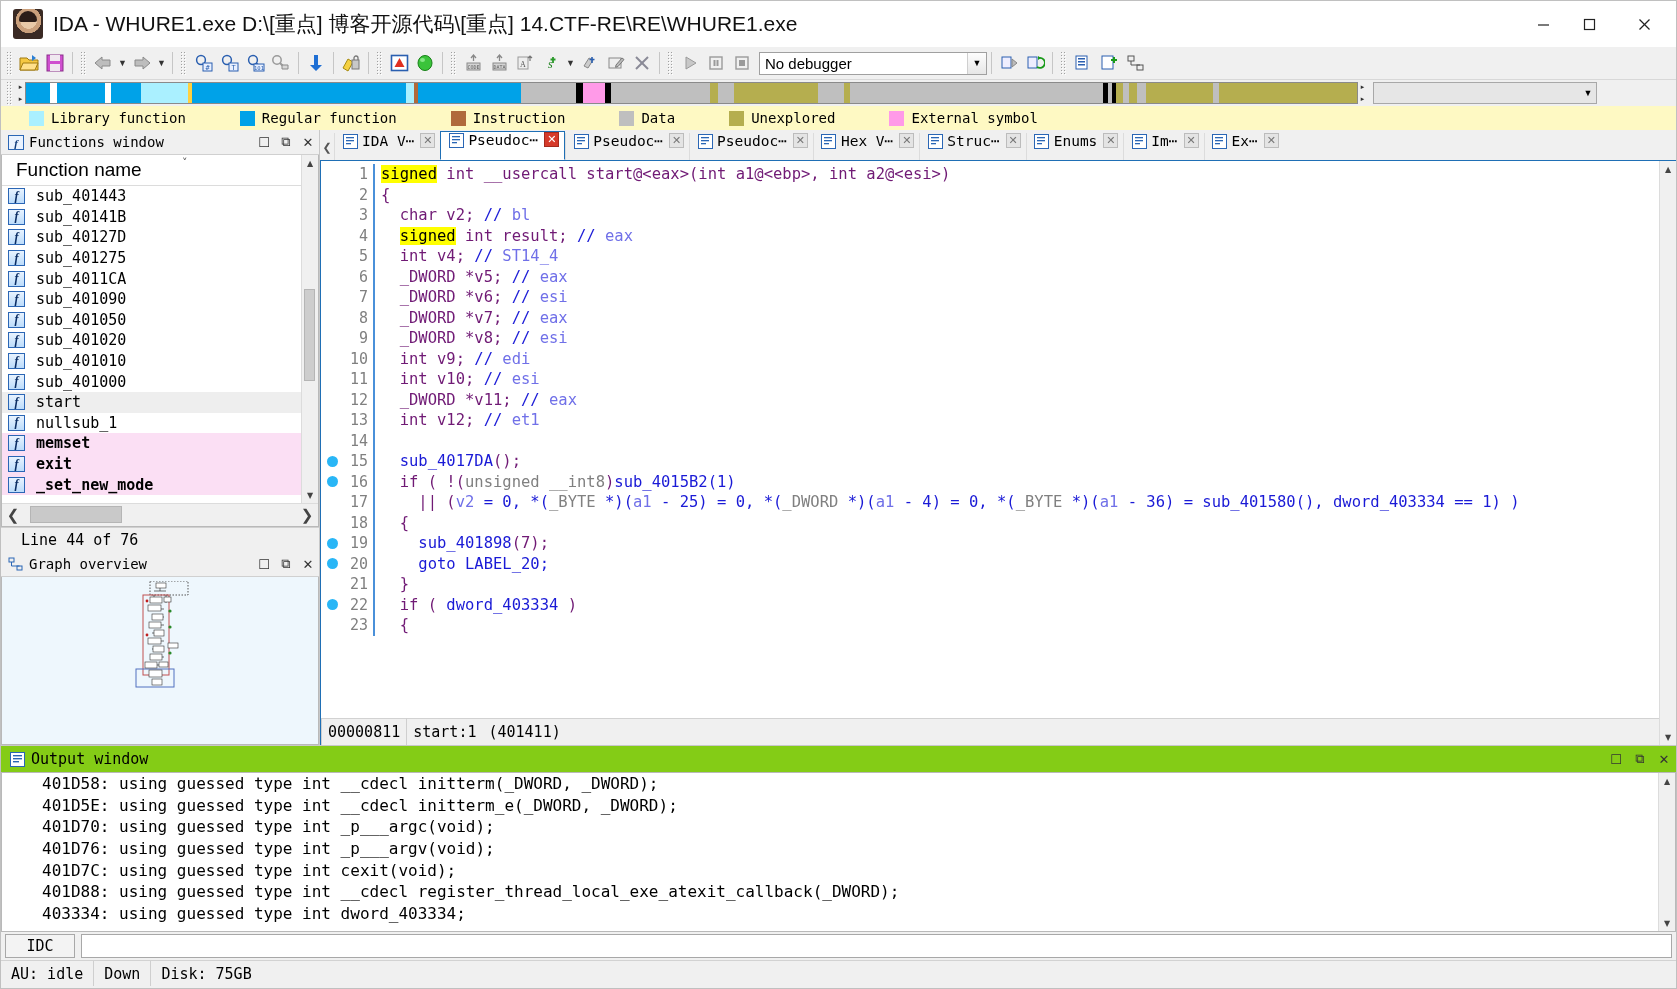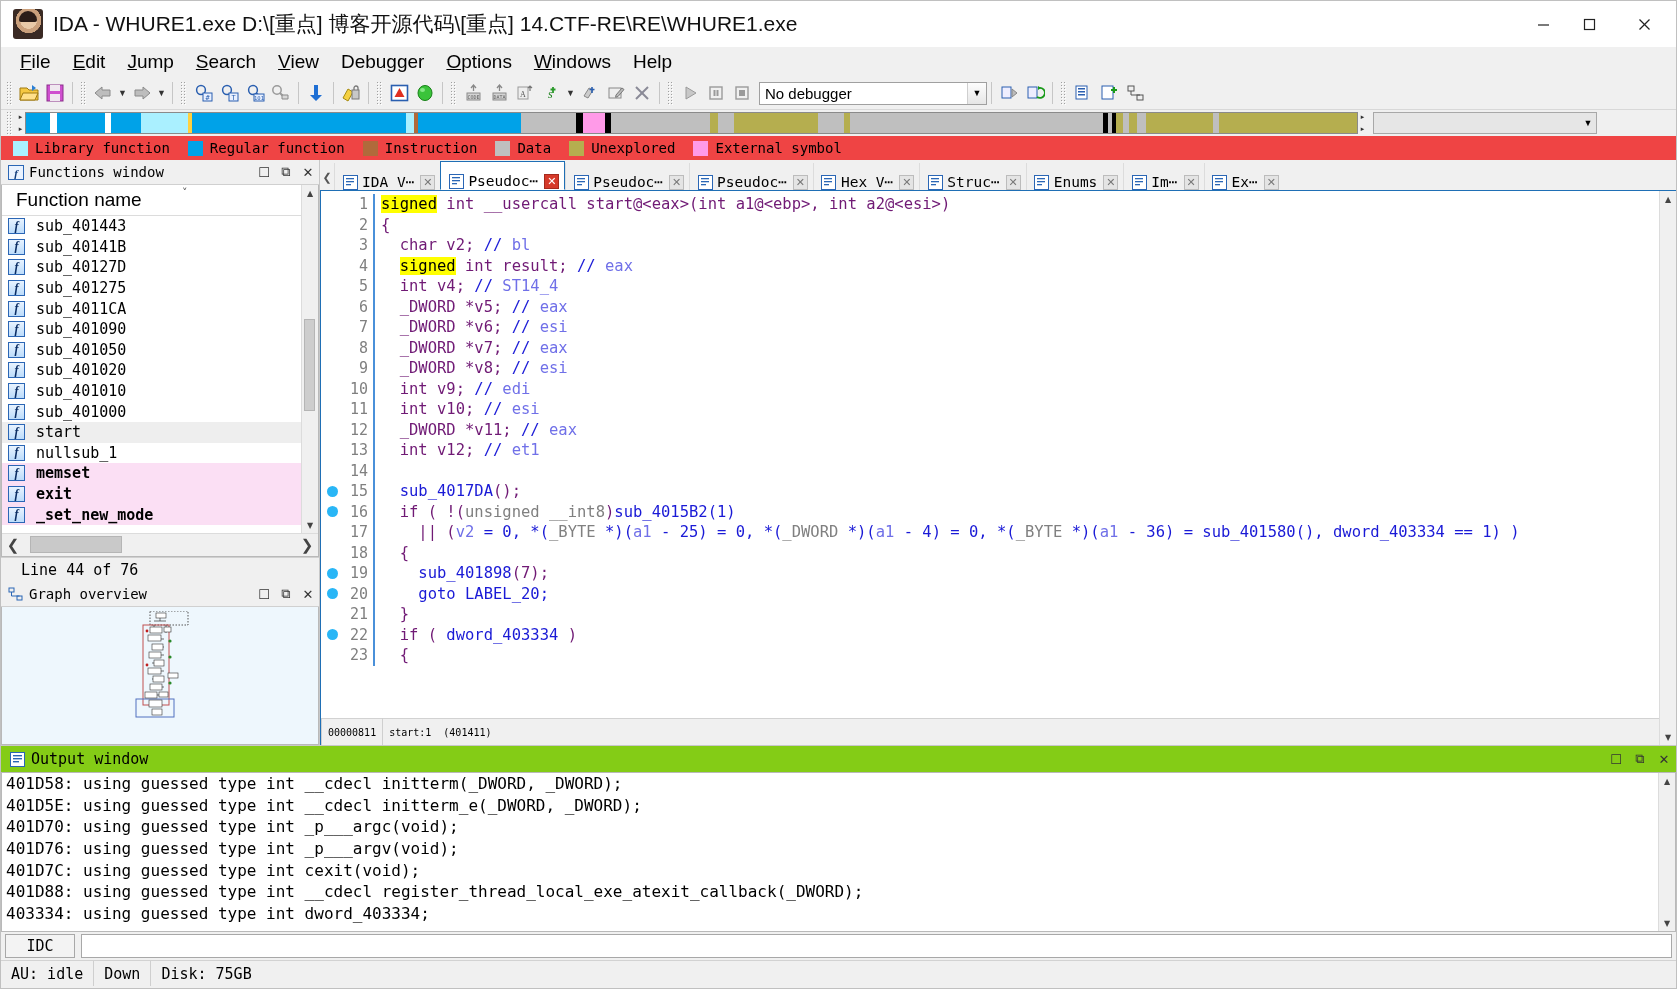--- a/index.html
+++ b/index.html
@@ -47,21 +47,21 @@
   
   .navrow{height:26px;flex:0 0 26px;display:flex;align-items:center;background:#f0f0f0;padding-left:2px;}
   .navband{height:22px;flex:0 0 1333px;display:flex;border:1px solid #8a8a8a;box-sizing:border-box;background:#c8c8c8;overflow:hidden;}
   .navseg{height:100%;}
   .navhandle{width:9px;height:22px;flex:0 0 9px;display:flex;flex-direction:column;justify-content:space-between;align-items:center;
     font-size:7px;color:#333;padding:1px 0;box-sizing:border-box;}
   .navcombo{flex:0 0 222px;height:20px;margin-left:6px;border:1px solid #a8a8a8;background:#e6e6e6;display:flex;align-items:center;justify-content:flex-end;}
   .navcombo .carrow{width:16px;text-align:center;font-size:9px;}
 
   
-  .legend{height:24px;flex:0 0 24px;display:flex;align-items:center;padding-left:12px;background:#ef4444;}
+  .legend{height:24px;flex:0 0 24px;display:flex;align-items:center;padding-left:28px;background:#fef9c3;gap:36px;}
   .lg{display:flex;align-items:center;margin-right:18px;}
   .lg .sw{width:15px;height:15px;margin-right:7px;border:0;flex:0 0 15px;}
   .lg .lb{font-family:"DejaVu Sans Mono","Liberation Mono",monospace;font-size:14px;color:#000;white-space:nowrap;}
 
   
   .body{flex:1 1 auto;display:flex;min-height:0;background:#f0f0f0;}
   .leftcol{width:318px;flex:0 0 318px;display:flex;flex-direction:column;border-right:1px solid #c8c8c8;}
   .rightcol{flex:1 1 auto;display:flex;flex-direction:column;min-width:0;}
 
   .panehdr{height:24px;flex:0 0 24px;display:flex;align-items:center;background:#f0f0f0;border-bottom:1px solid #d0d0d0;}
@@ -95,21 +95,21 @@
   .linecount{height:24px;flex:0 0 24px;display:flex;align-items:center;padding-left:20px;border-top:1px solid #d0d0d0;background:#f0f0f0;
     font-family:"DejaVu Sans Mono","Liberation Mono",monospace;font-size:15px;}
 
   
   .graphwrap{flex:1 1 auto;display:flex;flex-direction:column;min-height:0;}
   .graphcanvas{flex:1 1 auto;background:#eef7fd;border:1px solid #b9b9b9;border-top:0;box-sizing:border-box;position:relative;overflow:hidden;}
 
   
   .tabsrow{height:30px;flex:0 0 30px;display:flex;align-items:flex-end;background:#f0f0f0;border-bottom:1px solid #1f6fb5;}
   .tab-nav{width:14px;flex:0 0 14px;height:26px;display:flex;align-items:center;justify-content:center;font-family:"DejaVu Sans",sans-serif;font-size:11px;color:#555;}
-  .tab{height:27px;display:flex;align-items:flex-end;padding:0 5px 0 7px;background:#f0f0f0;border-left:1px solid #dcdcdc;box-sizing:border-box;}
+  .tab{height:27px;display:flex;align-items:flex-start;padding:0 5px 0 7px;background:#f0f0f0;border-left:1px solid #dcdcdc;box-sizing:border-box;}
   .tab.active{background:#ffffff;border:1px solid #1f6fb5;border-bottom:1px solid #ffffff;height:29px;}
   .tab .tico{width:16px;height:16px;flex:0 0 16px;margin-right:4px;display:flex;align-items:center;justify-content:center;}
   .tab .tlbl{font-family:"DejaVu Sans Mono","Liberation Mono",monospace;font-size:14.5px;white-space:nowrap;color:#000;}
   .tab .tx{width:15px;height:15px;margin-left:6px;flex:0 0 15px;display:flex;align-items:center;justify-content:center;
     font-family:"DejaVu Sans",sans-serif;font-size:11px;color:#777;background:#e4e4e4;border:1px solid #bcbcbc;box-sizing:border-box;}
   .tab.active .tx{color:#fff;background:#d63a2a;border-color:#a52a1d;font-weight:bold;}
 
   
   .pseudowrap{flex:1 1 auto;display:flex;min-height:0;background:#fff;border-left:1px solid #1f6fb5;box-sizing:border-box;}
   .pseudo-main{flex:1 1 auto;display:flex;flex-direction:column;min-width:0;}
@@ -120,34 +120,34 @@
   .bp .dot{width:11px;height:11px;border-radius:50%;background:#29b6f6;}
   .ln{width:30px;flex:0 0 30px;text-align:right;color:#808080;padding-right:5px;box-sizing:border-box;font-size:15px;}
   .gutterbar{width:2px;flex:0 0 2px;height:20.5px;background:#4a90d9;margin-right:6px;}
   .ctext{flex:1 1 auto;color:#000;}
   .k  {color:#701a75;}
   .gray{color:#808080;}
   .blue{color:#1a1ad6;}
   .lblue{color:#7070e8;}
   .hl {background:#ffff00;}
   .statusline{height:26px;flex:0 0 26px;display:flex;align-items:center;background:#f0f0f0;border-top:1px solid #d2d2d2;}
-  .statusline .cell{font-family:"DejaVu Sans Mono","Liberation Mono",monospace;font-size:10px;padding:0 6px;height:32px;display:flex;align-items:center;}
+  .statusline .cell{font-family:"DejaVu Sans Mono","Liberation Mono",monospace;font-size:15px;padding:0 6px;height:32px;display:flex;align-items:center;}
   .statusline .cell.b{border-right:1px solid #cfcfcf;border-left:1px solid #cfcfcf;}
   .pvscroll{width:16px;flex:0 0 16px;background:#f0f0f0;border-left:1px solid #dcdcdc;display:flex;flex-direction:column;align-items:center;}
   .pvscroll .sbtn{width:16px;height:16px;display:flex;align-items:center;justify-content:center;font-size:8px;color:#444;font-family:"DejaVu Sans",sans-serif;}
   .pvscroll .track{flex:1 1 auto;}
 
   
   .outwrap{flex:0 0 214px;display:flex;flex-direction:column;background:#f0f0f0;border-top:1px solid #c8c8c8;}
   .outhdr{height:26px;flex:0 0 26px;display:flex;align-items:center;background:#84cc16;}
   .outhdr .oi{width:18px;height:18px;margin:0 5px 0 7px;flex:0 0 18px;display:flex;align-items:center;justify-content:center;}
   .outhdr .ot{font-family:"DejaVu Sans Mono","Liberation Mono",monospace;font-size:15px;flex:1 1 auto;}
   .outhdr .ob{width:24px;height:24px;display:flex;align-items:center;justify-content:center;font-family:"DejaVu Sans",sans-serif;font-size:13px;color:#333;}
   .outbody{flex:1 1 auto;display:flex;min-height:0;background:#fff;border:1px solid #b9b9b9;box-sizing:border-box;}
-  .outtext{flex:1 1 auto;overflow:hidden;padding-left:4px;min-width:0;}
+  .outtext{flex:1 1 auto;overflow:hidden;padding-left:4px;min-width:0;margin-left:36px;}
   .outline{height:21.7px;font-family:"DejaVu Sans Mono","Liberation Mono",monospace;font-size:16px;line-height:21.7px;white-space:pre;color:#000;}
   .outsb{width:16px;flex:0 0 16px;background:#f0f0f0;border-left:1px solid #dcdcdc;display:flex;flex-direction:column;align-items:center;}
   .outsb .sbtn{width:16px;height:16px;display:flex;align-items:center;justify-content:center;font-size:8px;color:#444;font-family:"DejaVu Sans",sans-serif;}
   .outsb .track{flex:1 1 auto;}
   .idcrow{height:28px;flex:0 0 28px;display:flex;align-items:center;background:#f0f0f0;padding-left:4px;}
   .idcbtn{width:70px;height:24px;border:1px solid #a8a8a8;background:#f3f3f3;display:flex;align-items:center;justify-content:center;
     font-family:"DejaVu Sans Mono","Liberation Mono",monospace;font-size:15px;box-sizing:border-box;}
   .idcinput{flex:1 1 auto;height:24px;margin-left:6px;margin-right:4px;border:1px solid #a8a8a8;background:#fff;box-sizing:border-box;}
 
   
@@ -175,31 +175,20 @@
         </svg>
     </div>
     <div class="win-btn close">
       <svg width="17" height="17" viewBox="0 0 17 17">
           <line x1="3.5" y1="3.5" x2="13.5" y2="13.5" stroke="#222" stroke-width="1.3"></line>
           <line x1="13.5" y1="3.5" x2="3.5" y2="13.5" stroke="#222" stroke-width="1.3"></line>
         </svg>
     </div>
   </div>
 
-  <div class="menubar">
-    <div class="menu-item"><u>F</u><span>ile</span></div>
-    <div class="menu-item"><u>E</u>dit</div>
-    <div class="menu-item"><u>J</u>ump</div>
-    <div class="menu-item"><u>S</u>earch</div>
-    <div class="menu-item"><u>V</u>iew</div>
-    <div class="menu-item">Debu<u>g</u>ger</div>
-    <div class="menu-item"><u>O</u>ptions</div>
-    <div class="menu-item"><u>W</u>indows</div>
-    <div class="menu-item">Help</div>
-  </div>
 
   <div class="toolbar">
     <div class="grip"></div>
     <div class="ticon">
       <svg width="20" height="18" viewBox="0 0 20 18">
           <path d="M1 4h7l2 2h9v10H1z" fill="#f5c842" stroke="#a07a10"></path>
           <path d="M1 16l3-7h15l-3 7z" fill="#ffe08a" stroke="#a07a10"></path>
           <path d="M13 1l4 3-4 3z" fill="#2a7fd4"></path>
         </svg>
     </div>

